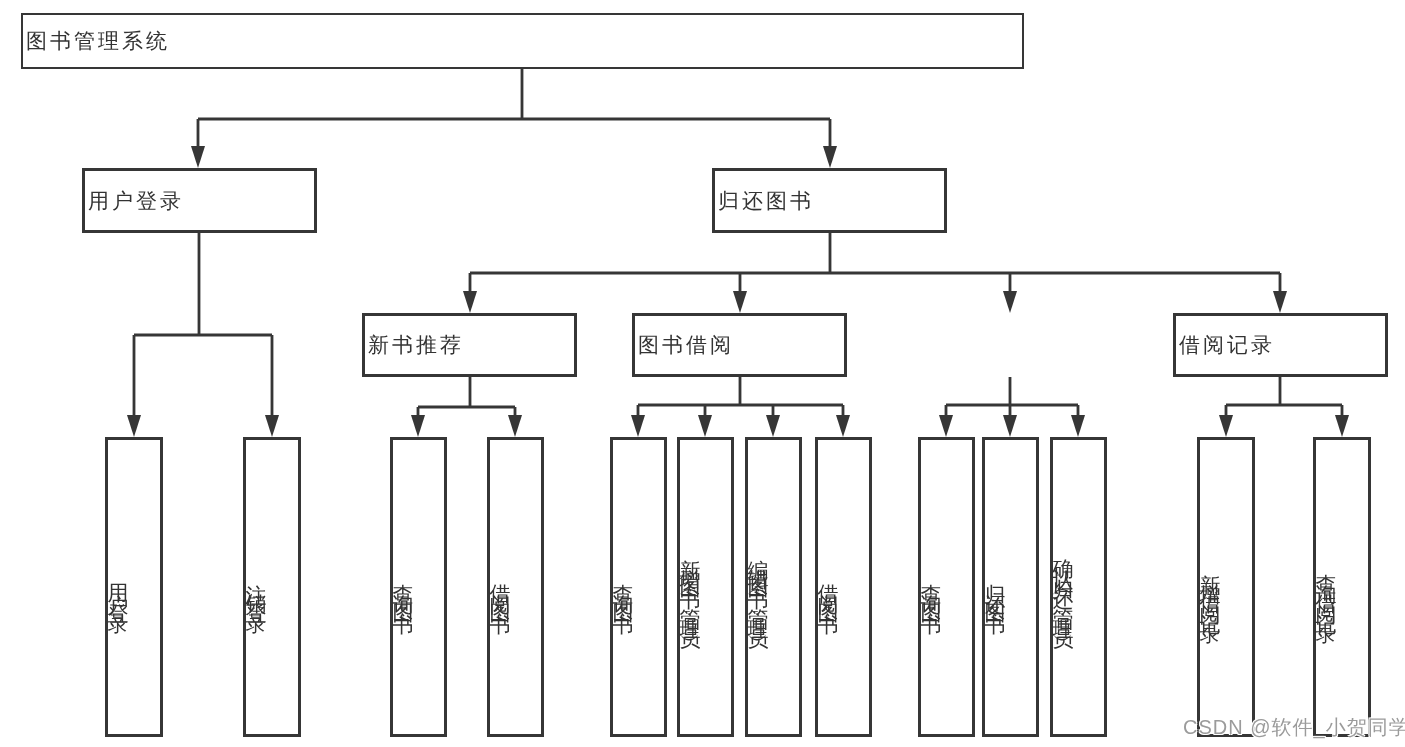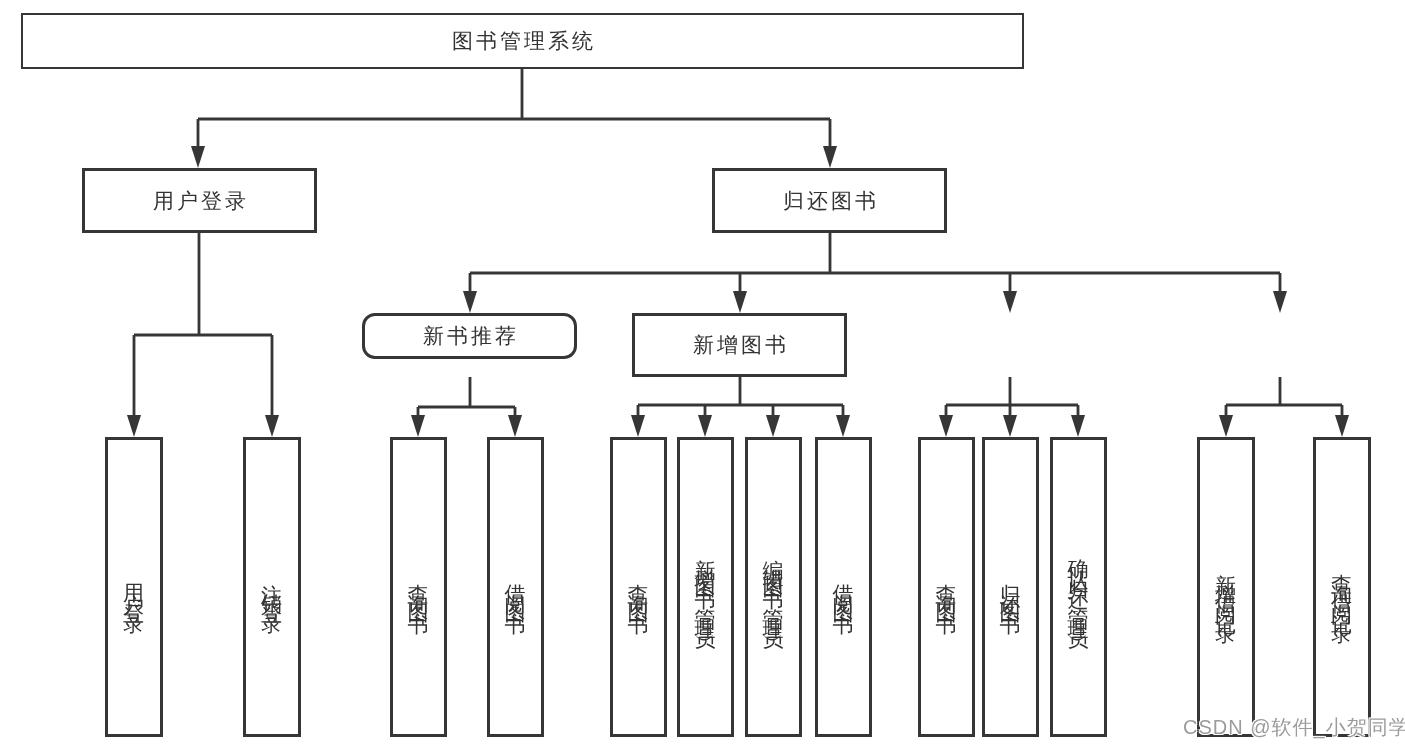--- a/index.html
+++ b/index.html
@@ -17,21 +17,21 @@
     font-family:"Liberation Sans","DejaVu Sans",sans-serif;
     color:var(--text);
   }
   .connectors{position:absolute;left:0;top:0;z-index:1;}
   .connectors path{stroke:var(--line);stroke-width:2.8;fill:none;}
   .connectors polygon{fill:var(--line);stroke:none;}
   .box{
     position:absolute;box-sizing:border-box;
     border:3px solid var(--line);
     background:var(--bg);
-    display:flex;align-items:center;justify-content:center;
+    display:flex;align-items:center;
     z-index:2;
   }
   .box.thin{border-width:2px;}
   .hlabel{
     font-size:21px;letter-spacing:3px;white-space:nowrap;
     text-indent:3px;
   }
   .vbox .vlabel{
     writing-mode:vertical-rl;
     text-orientation:mixed;
@@ -93,25 +93,28 @@
     <span class="hlabel">图书管理系统</span>
   </div>
 
   <div class="box" style="left:82px;top:168px;width:235px;height:65px;">
     <span class="hlabel">用户登录</span>
   </div>
   <div class="box" style="left:712px;top:168px;width:235px;height:65px;">
     <span class="hlabel">归还图书</span>
   </div>
 
-  <div class="box" style="left:362px;top:313px;width:215px;height:46px;border-radius:13px;">
+  <div class="box" style="left:362px;top:313px;width:215px;height:64px;">
     <span class="hlabel">新书推荐</span>
   </div>
   <div class="box" style="left:632px;top:313px;width:215px;height:64px;">
-    <span class="hlabel">新增图书</span>
+    <span class="hlabel">图书借阅</span>
+  </div>
+  <div class="box" style="left:1173px;top:313px;width:215px;height:64px;">
+    <span class="hlabel">借阅记录</span>
   </div>
 
   <div class="box vbox" style="left:105px;top:437px;width:58px;height:300px;">
     <span class="vlabel">用户登录</span>
   </div>
   <div class="box vbox" style="left:243px;top:437px;width:58px;height:300px;">
     <span class="vlabel">注销登录</span>
   </div>
 
   <div class="box vbox" style="left:390px;top:437px;width:57px;height:300px;">

